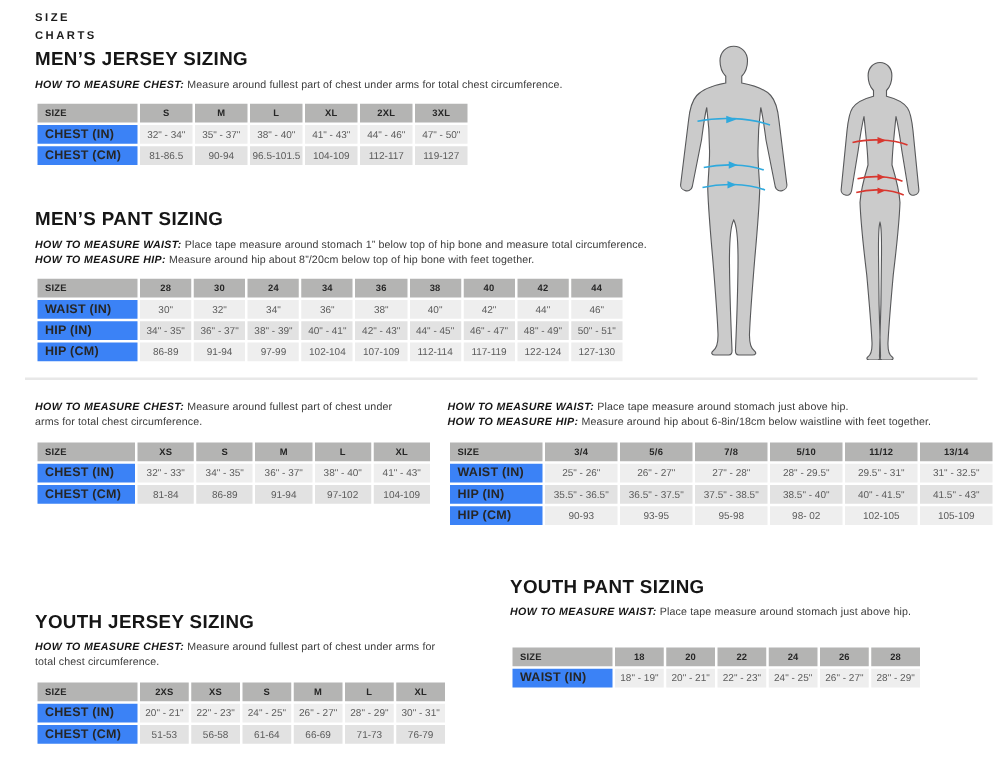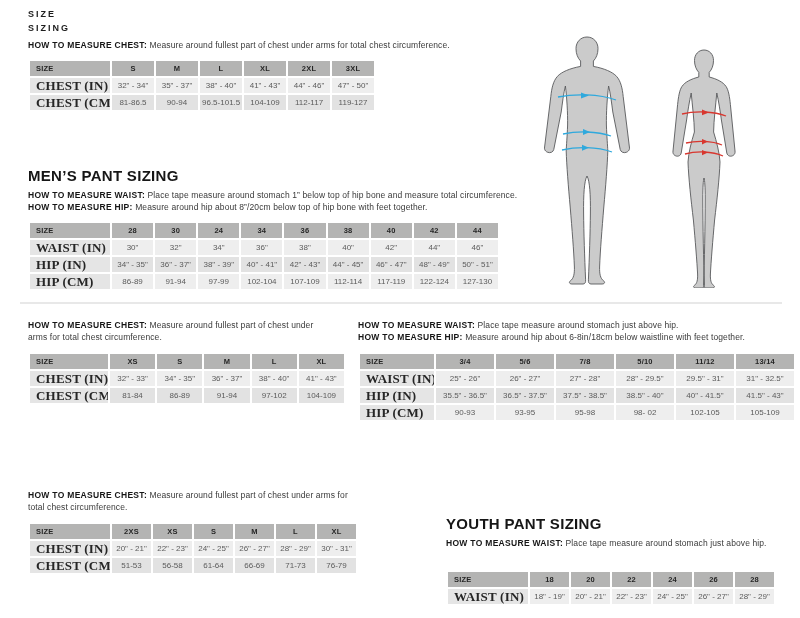--- a/index.html
+++ b/index.html
@@ -14,73 +14,74 @@
     line-height:1.5;color:#1d1d1d;
   }
   h2.sec-title{
     margin:0 0 7px 0;font-size:15px;font-weight:bold;color:#161616;
     letter-spacing:.3px;line-height:1;
   }
   .howto-wrap{margin:0 0 0 0;}
   .howto{
     margin:0;font-size:8.5px;line-height:1.4;color:#3a3a3a;letter-spacing:.1px;
   }
-  .howto b{color:#161616;letter-spacing:.3px;}
+  .howto b{color:#161616;letter-spacing:.3px;font-style:italic;}
   
   table.sz{
     border-collapse:separate;border-spacing:2px;table-layout:fixed;
     margin-top:7px;
   }
   table.sz th,table.sz td{
     height:15px;line-height:15px;padding:0 2px;font-size:8px;
     white-space:nowrap;overflow:hidden;
   }
   table.sz thead th{
     background:#b4b4b3;color:#262626;font-weight:bold;text-align:center;
     font-size:7.5px;letter-spacing:.2px;
   }
   table.sz thead th:first-child,table.sz tbody th{
     text-align:left;padding-left:6px;
   }
   table.sz tbody th{
-    background:#e5e5e5;color:#262626;font-weight:bold;font-size:13px;letter-spacing:.2px;font-family:Liberation Serif, serif;
+    background:#3b82f6;color:#262626;font-weight:bold;font-size:10px;letter-spacing:.2px;
   }
   table.sz tbody td{color:#5b5b5b;text-align:center;}
   table.sz tbody tr:nth-child(odd) td{background:#eeeeee;}
   table.sz tbody tr:nth-child(even) td{background:#e2e2e2;}
   .t-mjersey{width:348px;} .t-mjersey th:first-child{width:72px;}
   .t-mpant  {width:472px;} .t-mpant  th:first-child{width:72px;}
   .t-wjersey{width:318px;} .t-wjersey th:first-child{width:70px;}
   .t-wpant  {width:438px;} .t-wpant  th:first-child{width:66px;}
   .t-yjersey{width:330px;} .t-yjersey th:first-child{width:72px;}
   .t-ypant  {width:330px;} .t-ypant  th:first-child{width:72px;}
   
   #sec-mens-jersey  {left:28px; top:40px; width:500px;}
   #sec-mens-pant    {left:28px; top:168px;width:520px;}
   #sec-womens-jersey{left:28px; top:320px;width:305px;}
   #sec-womens-pant  {left:358px;top:320px;width:438px;}
   #sec-youth-jersey {left:28px; top:490px;width:340px;}
-  #sec-youth-pant   {left:408px;top:516px;width:340px;margin-left:38px;}
+  #sec-youth-pant   {left:408px;top:462px;width:340px;}
   #sec-womens-jersey .howto-wrap,#sec-womens-pant .howto-wrap,
   #sec-youth-jersey .howto-wrap,#sec-youth-pant .howto-wrap{min-height:25px;}
   #divider{
     left:20px;top:302px;width:762px;height:2px;background:#e8e8e8;
   }
   #fig-male  {left:536px;top:35px;}
   #fig-female{left:662px;top:48px;}
 </style>
 </head>
 <body>
 
 <div id="kicker" class="abs">
   <div>SIZE</div>
-  <div>SIZING</div>
+  <div>CHARTS</div>
 </div>
 
 <section id="sec-mens-jersey" class="abs">
+  <h2 class="sec-title">MEN’S JERSEY SIZING</h2>
   <div class="howto-wrap">
     <p class="howto"><b>HOW TO MEASURE CHEST:</b><span> Measure around fullest part of chest under arms for total chest circumference.</span></p>
   </div>
   <table class="sz t-mjersey">
       <thead>
         <tr>
           <th>SIZE</th>
           <th>S</th>
           <th>M</th>
           <th>L</th>
@@ -313,20 +314,21 @@
           <td>95-98</td>
           <td>98- 02</td>
           <td>102-105</td>
           <td>105-109</td>
         </tr>
       </tbody>
     </table>
 </section>
 
 <section id="sec-youth-jersey" class="abs">
+  <h2 class="sec-title">YOUTH JERSEY SIZING</h2>
   <div class="howto-wrap" style="width:335px">
     <p class="howto"><b>HOW TO MEASURE CHEST:</b><span> Measure around fullest part of chest under arms for total chest circumference.</span></p>
   </div>
   <table class="sz t-yjersey">
       <thead>
         <tr>
           <th>SIZE</th>
           <th>2XS</th>
           <th>XS</th>
           <th>S</th>

